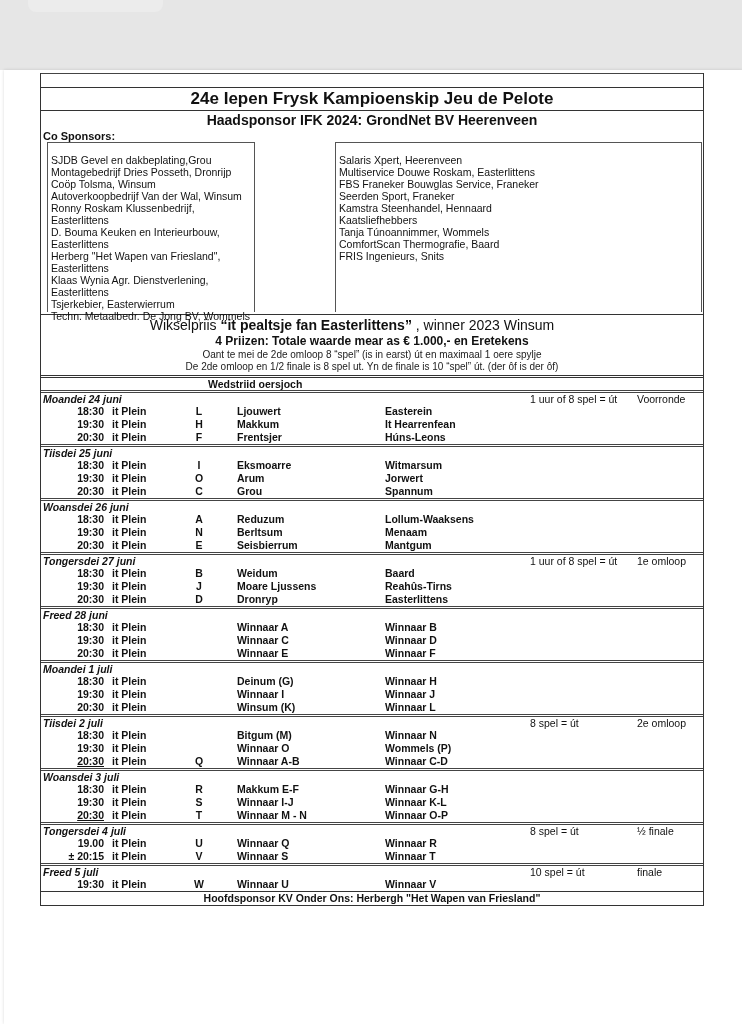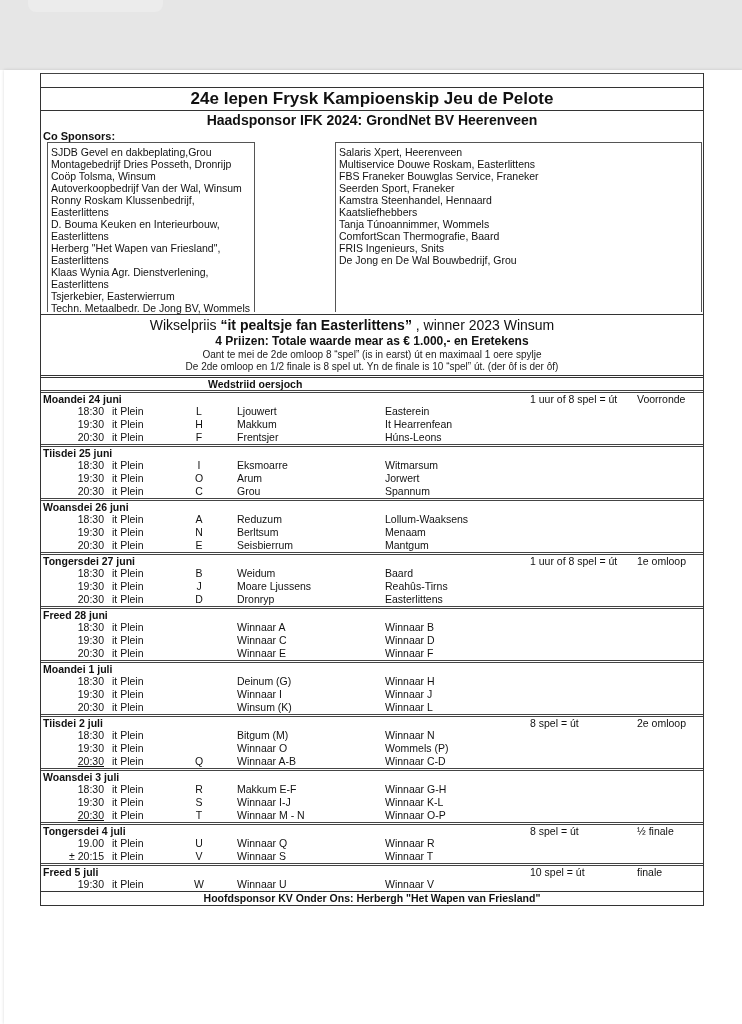--- a/index.html
+++ b/index.html
@@ -33,46 +33,46 @@
     border-top: 1.5px solid #333;
   }
   .subtitle {
     text-align: center; font-weight: bold; font-size: 14px; line-height: 19px;
     border-top: 1.5px solid #333;
   }
   .cosponsor-label { font-weight: bold; font-size: 11px; line-height: 12px; padding-left: 2px; }
   .sponsors { display: flex; height: 172px; position: relative; }
   .sp-box {
     position: absolute; top: 0; border: 1px solid #555; border-bottom: none;
-    height: 170px; font-size: 10.5px; line-height: 12px; padding: 3px 3px;
+    height: 170px; font-size: 10.5px; line-height: 12px; padding: 11px 3px;
     box-sizing: border-box;
   }
   .sp-left { left: 6px; width: 208px; }
   .sp-right { left: 294px; width: 367px; }
   .prize {
     border-top: 1.5px solid #333; text-align: center; padding-top: 2px; padding-bottom: 2px;
   }
   .prize .l1 { font-size: 14px; line-height: 17px; padding-right: 40px; }
   .prize .l2 { font-size: 12px; font-weight: bold; line-height: 15px; }
   .prize .l3, .prize .l4 { font-size: 10px; line-height: 12px; color: #222; }
   .overview {
     border-top: 3px double #333; font-weight: bold; font-size: 10.5px; line-height: 12px;
     padding-left: 167px;
   }
   .day {
     border-top: 3px double #444;
   }
   .day-head {
     position: relative; height: 12px; font-size: 10.5px; line-height: 12px;
   }
-  .day-head .dname { font-weight: bold; padding-left: 2px; }
+  .day-head .dname { font-weight: bold; font-style: italic; padding-left: 2px; }
   .day-head .rule { position: absolute; left: 489px; top: 0; }
   .day-head .round { position: absolute; left: 596px; top: 0; }
   .match {
-    position: relative; height: 13px; font-size: 10.5px; line-height: 13px;
+    position: relative; height: 13px; font-size: 10.5px; line-height: 13px; font-weight: bold;
   }
   .match span { position: absolute; top: 0; }
   .m-time { left: 0; width: 63px; text-align: right; }
   .m-time.ul { text-decoration: underline; }
   .m-venue { left: 71px; }
   .m-code { left: 153px; width: 10px; text-align: center; }
   .m-home { left: 175px; padding-left: 21px; }
   .m-away { left: 344px; }
   .footer {
     border-top: 1.5px solid #333; border-bottom: 1.5px solid #333;
@@ -108,21 +108,20 @@
     <div class="sp-box sp-right" id="sp-right">
         <div>Salaris Xpert, Heerenveen</div>
         <div>Multiservice Douwe Roskam, Easterlittens</div>
         <div>FBS Franeker Bouwglas Service, Franeker</div>
         <div>Seerden Sport, Franeker</div>
         <div>Kamstra Steenhandel, Hennaard</div>
         <div>Kaatsliefhebbers</div>
         <div>Tanja Túnoannimmer, Wommels</div>
         <div>ComfortScan Thermografie, Baard</div>
         <div>FRIS Ingenieurs, Snits</div>
-        <div>De Jong en De Wal Bouwbedrijf, Grou</div>
       </div>
   </div>
   <div class="prize">
     <div class="l1"><span>Wikselpriis </span><b>“it pealtsje fan Easterlittens”</b><span> , winner 2023 Winsum</span></div>
     <div class="l2">4 Priizen: Totale waarde mear as € 1.000,- en Eretekens</div>
     <div class="l3">Oant te mei de 2de omloop 8 “spel” (is in earst) út en maximaal 1 oere spylje</div>
     <div class="l4">De 2de omloop en 1/2 finale is 8 spel ut. Yn de finale is 10 “spel” út. (der ôf is der ôf)</div>
   </div>
   <div class="overview">Wedstriid oersjoch</div>
   <div id="days">

